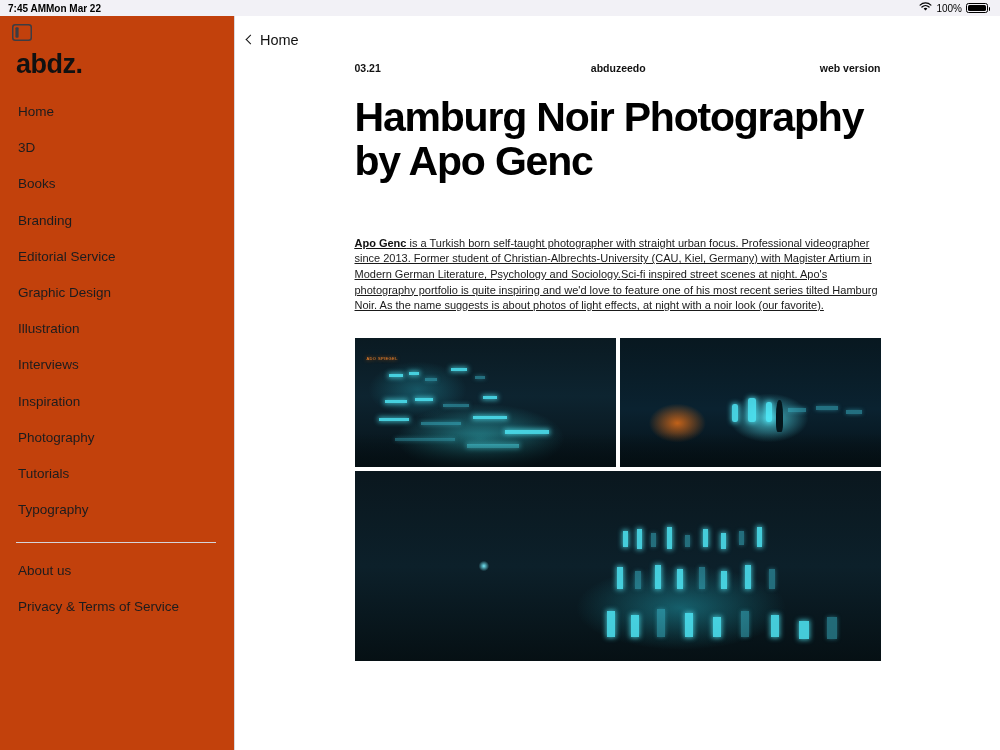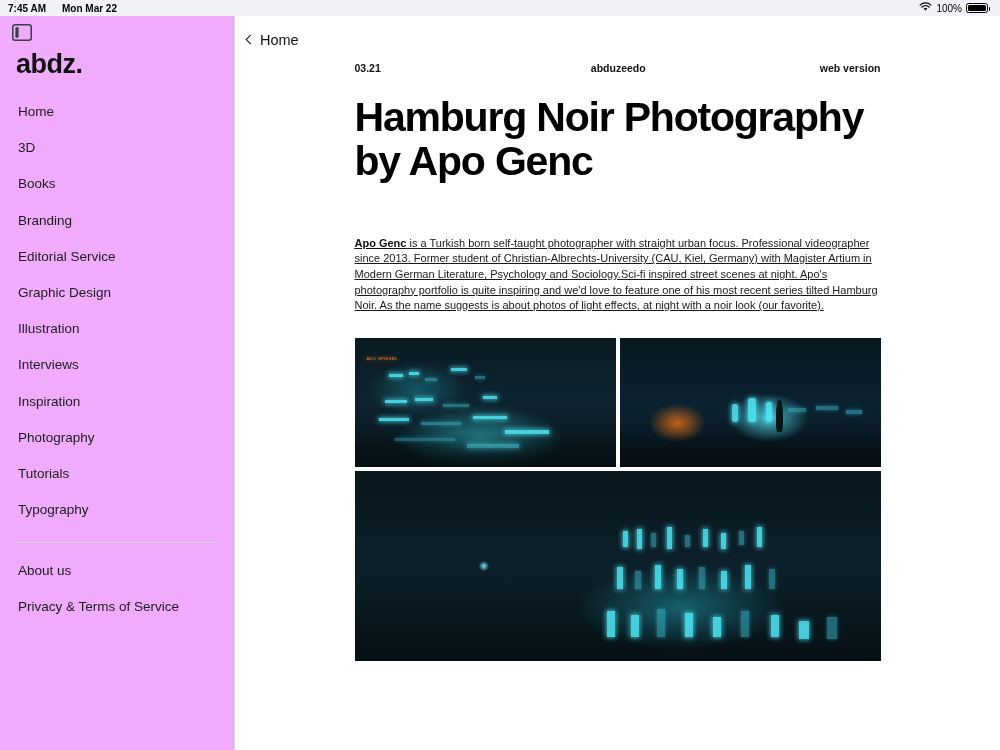--- a/index.html
+++ b/index.html
@@ -21,21 +21,21 @@
     height: 16px;
     flex: 0 0 16px;
     display: flex;
     align-items: center;
     justify-content: space-between;
     padding: 0 12px 0 8px;
     font-size: 10px;
     color: #000;
     background: #f2f1f6;
   }
-  .statusbar .left { display: flex; align-items: flex-end; gap: 16px; }
+  .statusbar .left { display: flex; align-items: flex-end; gap: 0; }
   .statusbar .right { display: flex; align-items: center; gap: 4px; }
   .status-time { font-weight: 600; font-size: 10px; }
   .status-date { font-weight: 600; font-size: 10px; }
   .status-batt-pct { font-size: 10px; font-weight: 500; }
   .batt {
     width: 22px; height: 10px;
     border: 1px solid #000; border-radius: 2.5px;
     position: relative;
     display: inline-block;
   }
@@ -57,21 +57,21 @@
   .body {
     flex: 1 1 auto;
     display: flex;
     min-height: 0;
   }
 
   
   .sidebar {
     width: 235px;
     flex: 0 0 235px;
-    background: #f0abfc;
+    background: #c2410c;
     border-right: 1px solid #d9d8dd;
     padding: 0 0 0 0;
     display: flex;
     flex-direction: column;
     overflow: hidden;
   }
   .sidebar-toggle {
     padding: 8px 0 2px 12px;
   }
   .sidebar-toggle svg { display: block; }

